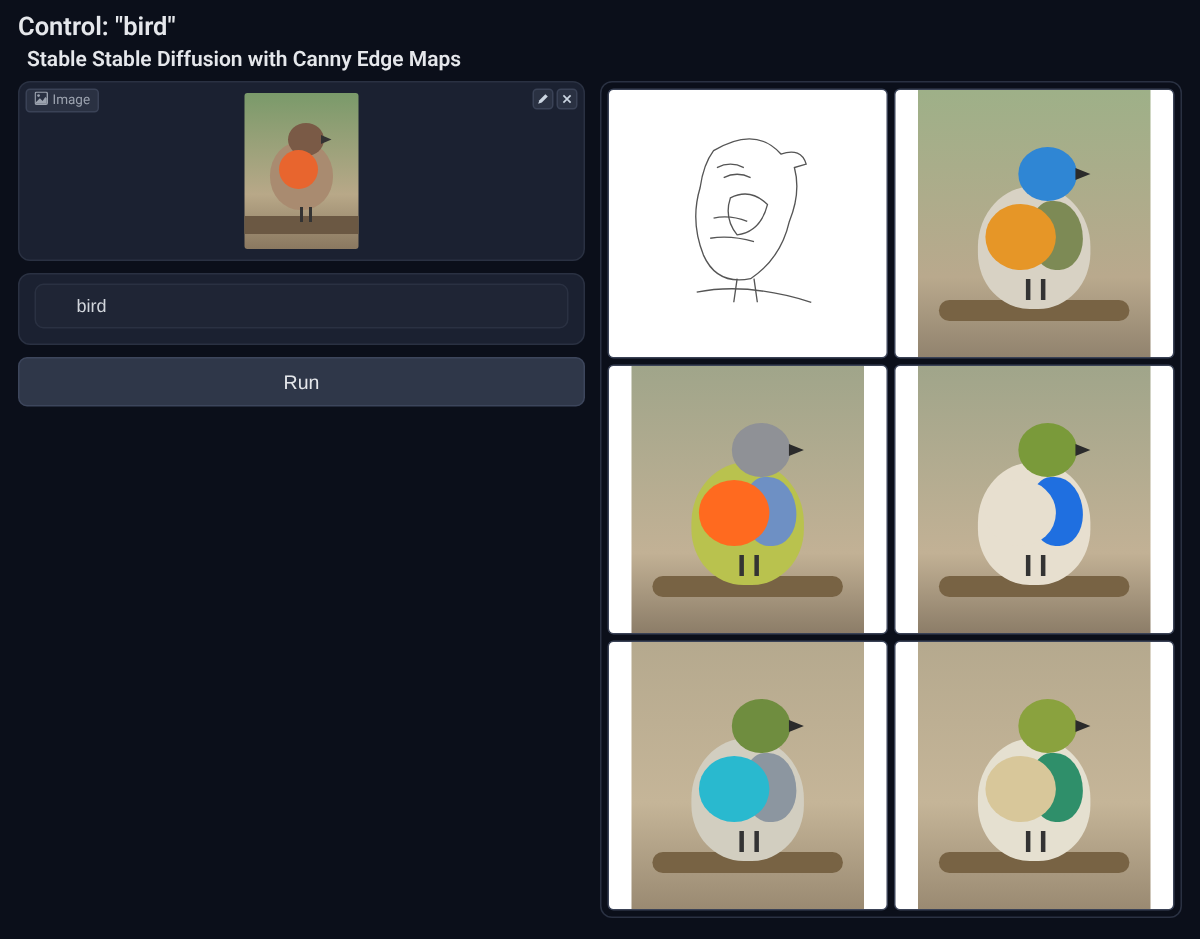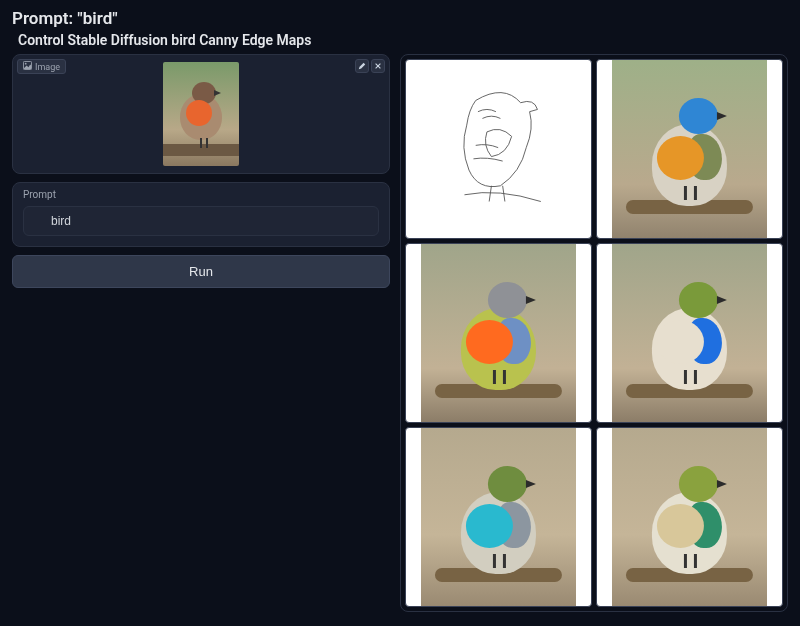--- a/index.html
+++ b/index.html
@@ -171,23 +171,23 @@
 .gb-beak { position:absolute; width:0;height:0; border-top:4px solid transparent;border-bottom:4px solid transparent; border-left:10px solid #2b2b2b; top:6%; left:80%; }
 .gb-chest { position:absolute; width:52%; height:44%; top:30%; left:14%; border-radius:50%; }
 .gb-wing { position:absolute; width:38%; height:46%; top:28%; left:48%; border-radius: 40% 60% 50% 50%; }
 .gb-branch { position:absolute; bottom:-8%; left:-20%; right:-20%; height:14%; background:#786344; border-radius:8px; }
 .gb-leg { position:absolute; bottom:6%; left:44%; width:3px; height:14%; background:#333; box-shadow: 10px 0 0 #333; }
 </style>
 </head>
 <body>
 
 <div class="page-title">
-  <span>Prompt: </span><span>"bird"</span>
+  <span>Control: </span><span>"bird"</span>
 </div>
-<div class="subtitle">Control Stable Diffusion bird Canny Edge Maps</div>
+<div class="subtitle">Stable Stable Diffusion with Canny Edge Maps</div>
 
 <div class="main">
   <div class="left">
 
     <div class="panel image-panel">
       <div class="img-toolbar-left">
         <span class="chip">
           <span>
             <svg width="9" height="9" viewBox="0 0 10 10">
                 <rect x="0.5" y="0.5" width="9" height="9" rx="1" fill="none" stroke="#9ca3af"></rect>
@@ -215,21 +215,20 @@
         <div class="bird-body" style="background:#a98b70">
           <div class="bird-head" style="background:#7a5a46"></div>
           <div class="bird-beak"></div>
           <div class="bird-chest" style="background:#e8652e"></div>
         </div>
         <div class="bird-legs"></div>
       </div>
     </div>
 
     <div class="panel prompt-block">
-      <div class="field-label">Prompt</div>
       <input class="text-input" type="text" value="bird" style="">
     </div>
 
     <button class="run-btn">Run</button>
 
 
   </div>
 
   <div class="right">
 

